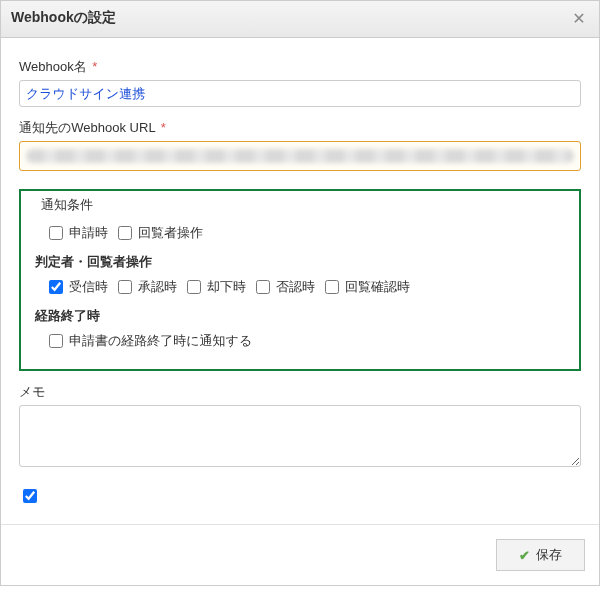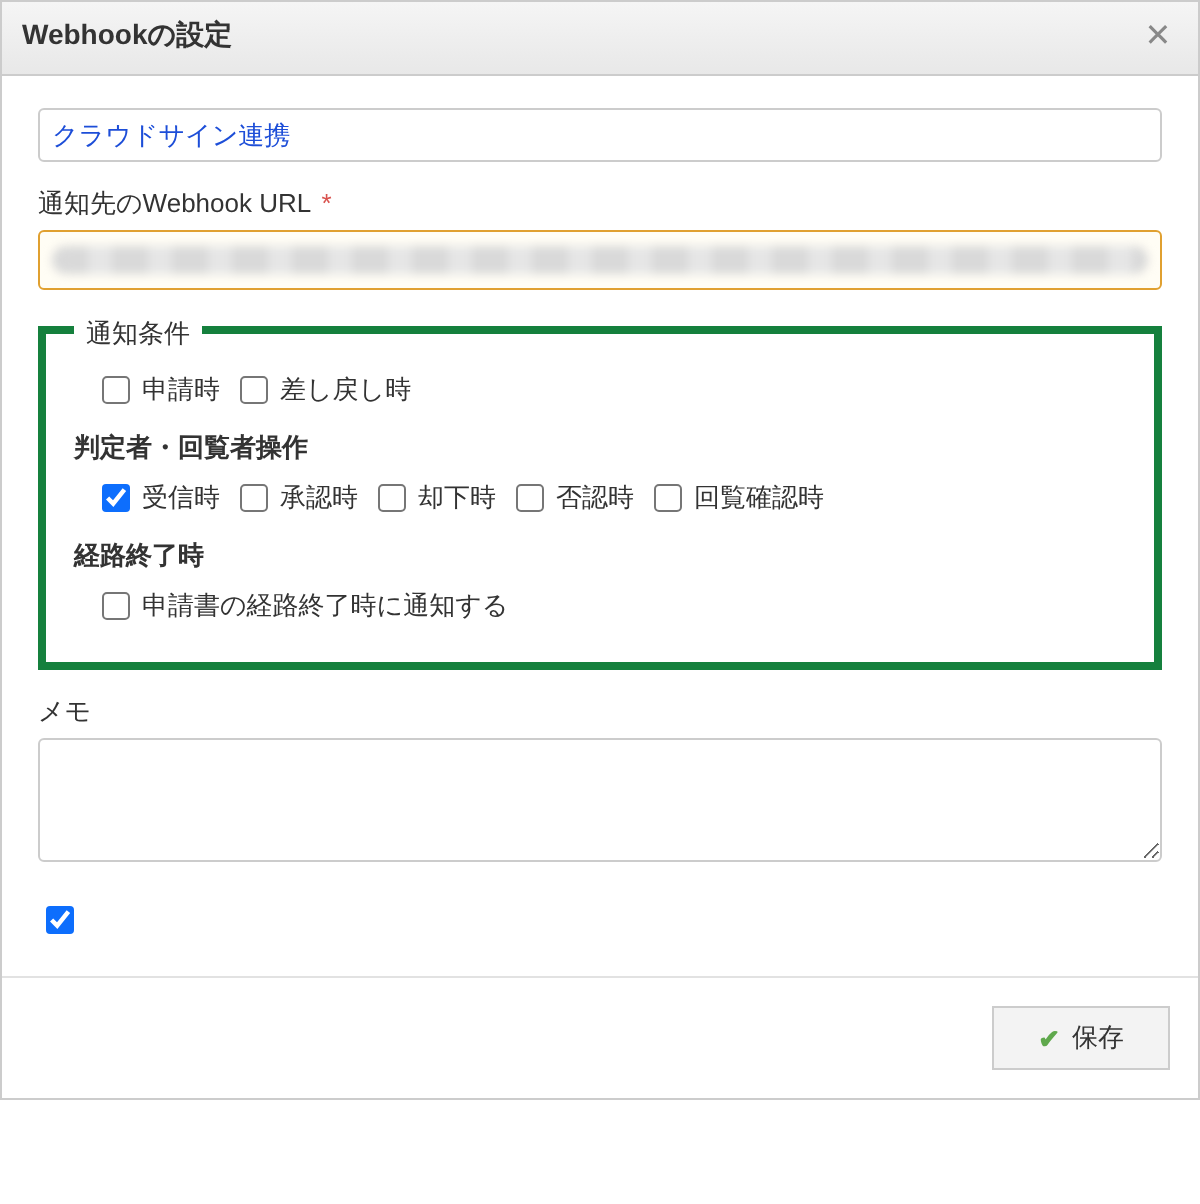--- a/index.html
+++ b/index.html
@@ -70,23 +70,23 @@
     .url-blur {
       position: absolute;
       left: 6px; right: 6px; top: 7px;
       height: 14px;
       border-radius: 7px;
       background: repeating-linear-gradient(90deg,
         #d9d9d9 0, #d9d9d9 18px, #e6e6e6 18px, #e6e6e6 30px);
       filter: blur(2.5px);
     }
     .fieldset-box {
-      border: 4px solid #15803d;
+      border: 2px solid #15803d;
       margin: 18px 0 6px 0;
-      padding: 0 14px 18px 14px;
+      padding: 14px 14px 18px 14px;
     }
     .fieldset-legend {
       position: relative;
       top: -9px;
       background: #fff;
       display: inline-block;
       padding: 0 6px;
       font-size: 13px;
       color: #333;
     }
@@ -151,41 +151,45 @@
 <body>
 
 <div class="dialog">
   <div class="dialog-header">
     <span class="dialog-title">Webhookの設定</span>
     <span class="close-btn">✕</span>
   </div>
 
   <div class="dialog-body">
 
+    <label class="field-label">
+      <span>Webhook名</span>
+      <span class="req">*</span>
+    </label>
     <input type="text" class="text-input" value="クラウドサイン連携" style="">
 
     <label class="field-label">
       <span>通知先のWebhook URL</span>
       <span class="req">*</span>
     </label>
     <div class="url-input">
       <div class="url-blur"></div>
     </div>
 
     <div class="fieldset-box">
       <span class="fieldset-legend">通知条件</span>
 
       <div class="chk-row" id="applicant-row">
           <label class="chk">
             <input type="checkbox" style="">
             <span>申請時</span>
           </label>
           <label class="chk">
             <input type="checkbox" style="">
-            <span>差し戻し時</span>
+            <span>回覧者操作</span>
           </label>
         </div>
 
       <div class="group-title">判定者・回覧者操作</div>
       <div class="chk-row" id="approver-row">
           <label class="chk">
             <input type="checkbox" checked="" style="">
             <span>受信時</span>
           </label>
           <label class="chk">

